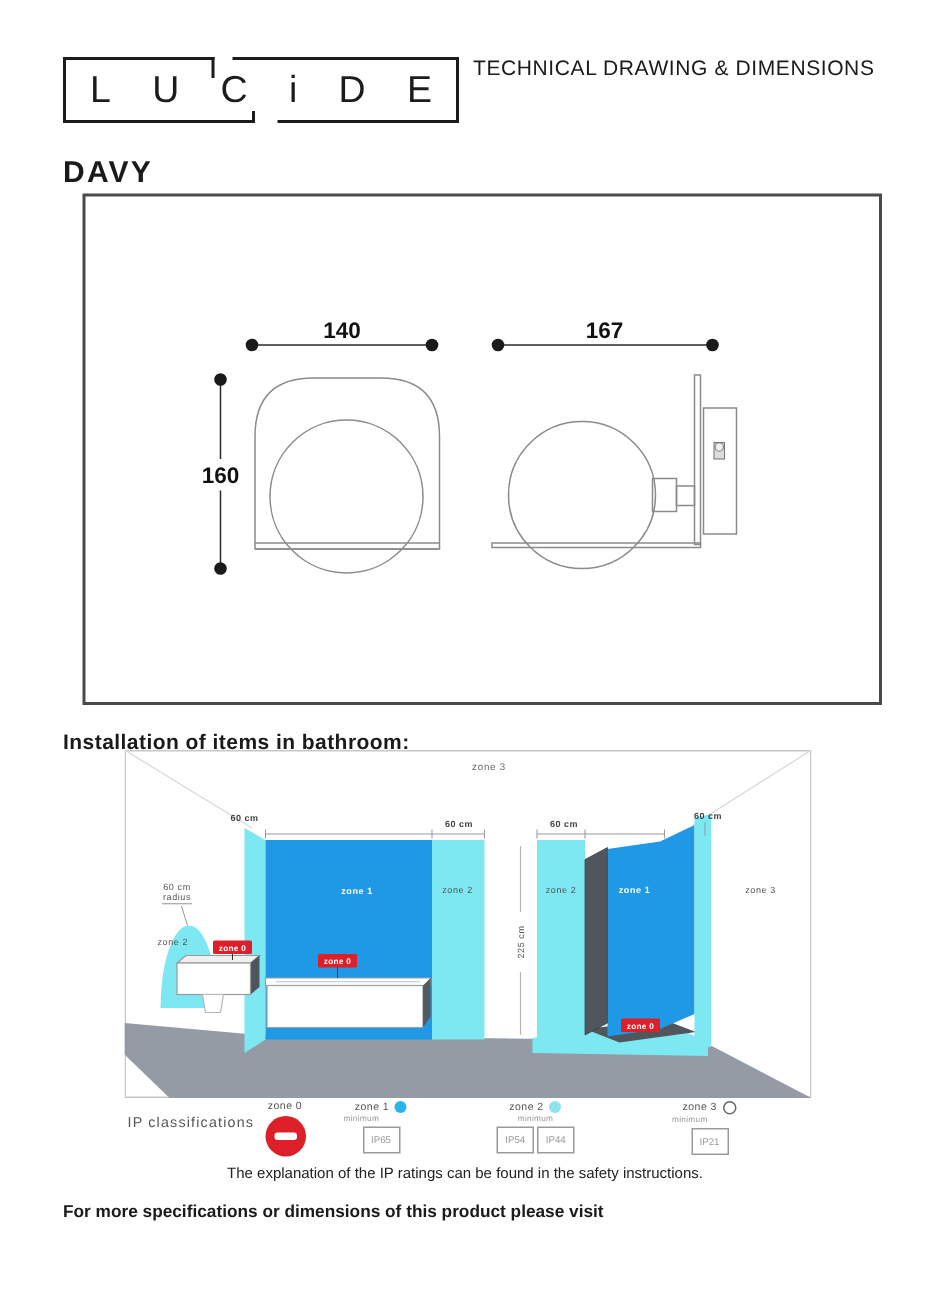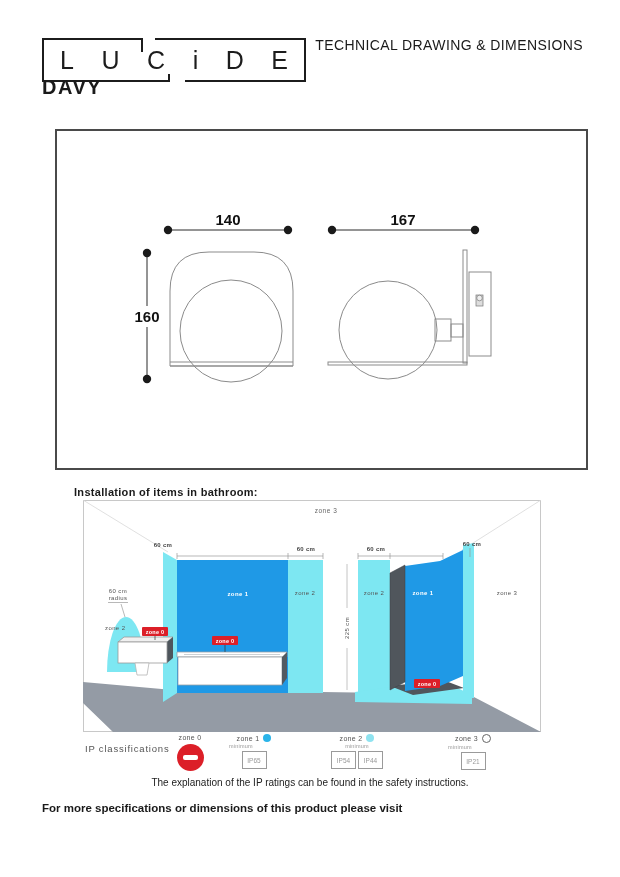--- a/index.html
+++ b/index.html
@@ -9,35 +9,35 @@
 
   
   .logo-box{left:42px;top:38px;width:228px;height:40px;border:2px solid #1c1c1c;
             display:flex;align-items:center;justify-content:space-between;padding:0 16px;}
   .logo-letter{font-size:25px;font-weight:400;color:#1c1c1c;line-height:1;}
   .logo-gap-top{left:99px;top:-2px;width:12px;height:2px;background:#fff;}
   .logo-tick-top{left:97px;top:-2px;width:2px;height:14px;background:#1c1c1c;}
   .logo-gap-bottom{left:126px;bottom:-2px;width:15px;height:2px;background:#fff;}
   .logo-tick-bottom{left:124px;bottom:-2px;width:2px;height:8px;background:#1c1c1c;}
   .doc-type{right:37px;top:37px;font-size:14px;letter-spacing:.4px;color:#1a1a1a;}
-  .product-name{left:42px;top:76px;font-size:20px;font-weight:bold;letter-spacing:1.5px;}
+  .product-name{left:42px;top:104px;font-size:20px;font-weight:bold;letter-spacing:1.5px;}
   .idblock{left:302px;top:85px;font-size:10.5px;line-height:14px;}
   .idblock b{font-weight:bold;}
 
   
   .td-box{left:55px;top:129px;width:529px;height:337px;border:2px solid #4a4a4a;background:#fff;}
   .td-svg{left:55px;top:129px;}
   svg text{font-family:"Liberation Sans",sans-serif;}
   .dim-label{font-size:15px;font-weight:bold;fill:#111;}
   .dline{stroke:#2a2a2a;stroke-width:1;}
   .ddot{fill:#1a1a1a;}
   .gline{stroke:#8b8b8b;stroke-width:1;fill:none;}
 
   
-  .bath-heading{left:42px;top:486px;font-size:11px;font-weight:bold;letter-spacing:.3px;margin-left:32px;}
+  .bath-heading{left:42px;top:486px;font-size:14px;font-weight:bold;letter-spacing:.3px;}
   .bath-svg{left:83px;top:500px;}
   .zlab{font-size:6px;fill:#555;letter-spacing:.4px;}
   .zlab-w{font-size:6px;fill:#fff;font-weight:bold;letter-spacing:.4px;}
   .zlab-c{font-size:6.5px;fill:#666;letter-spacing:.5px;}
   .dim60{font-size:6px;fill:#444;font-weight:bold;letter-spacing:.3px;}
   .badge-t{font-size:5.5px;fill:#fff;font-weight:bold;letter-spacing:.2px;}
   .brk{stroke:#9a9a9a;stroke-width:.7;fill:none;}
 
   
   .ip-title{left:85px;top:743px;font-size:9.5px;letter-spacing:.8px;color:#555;}

